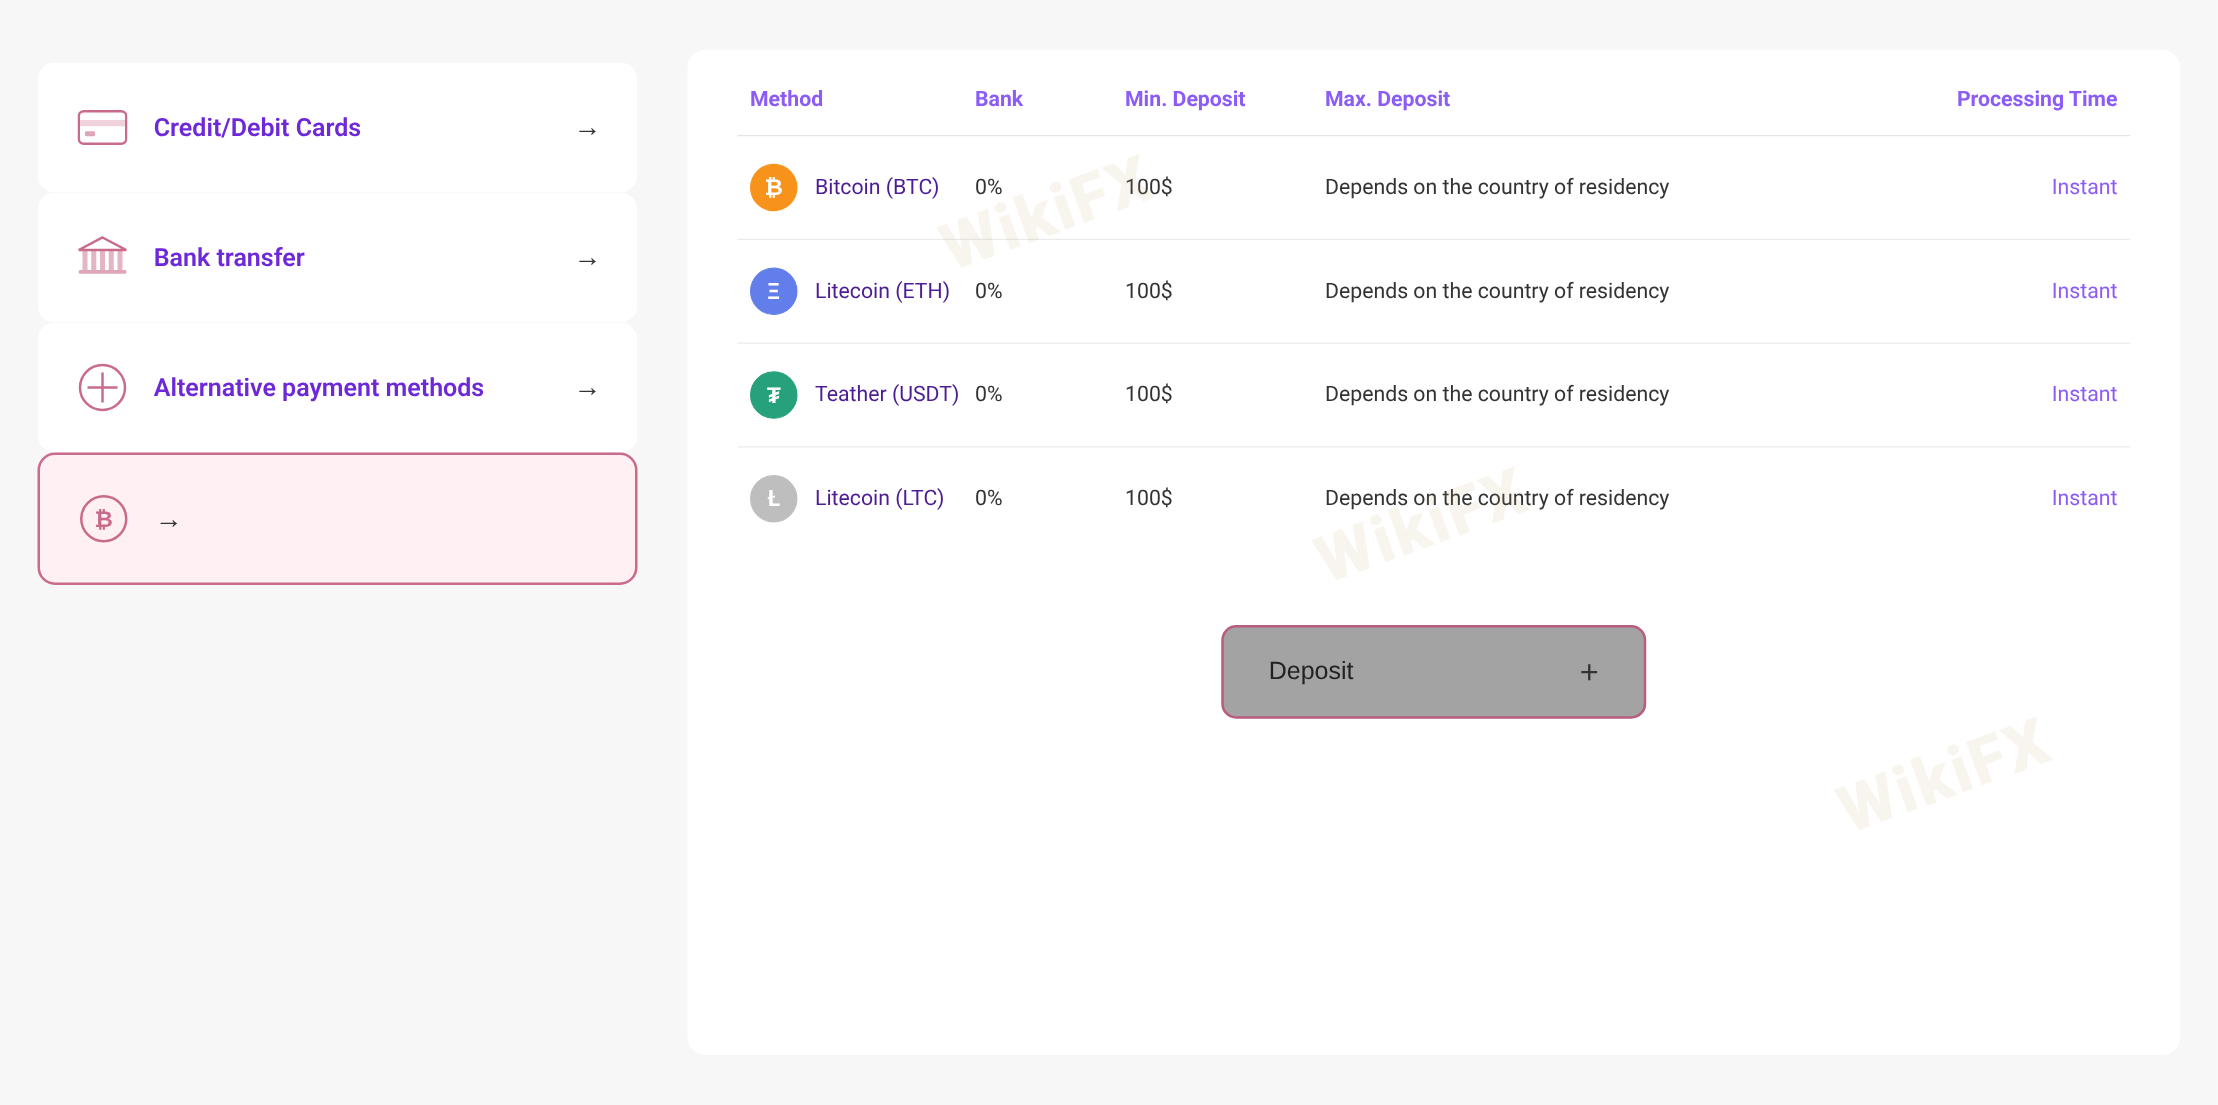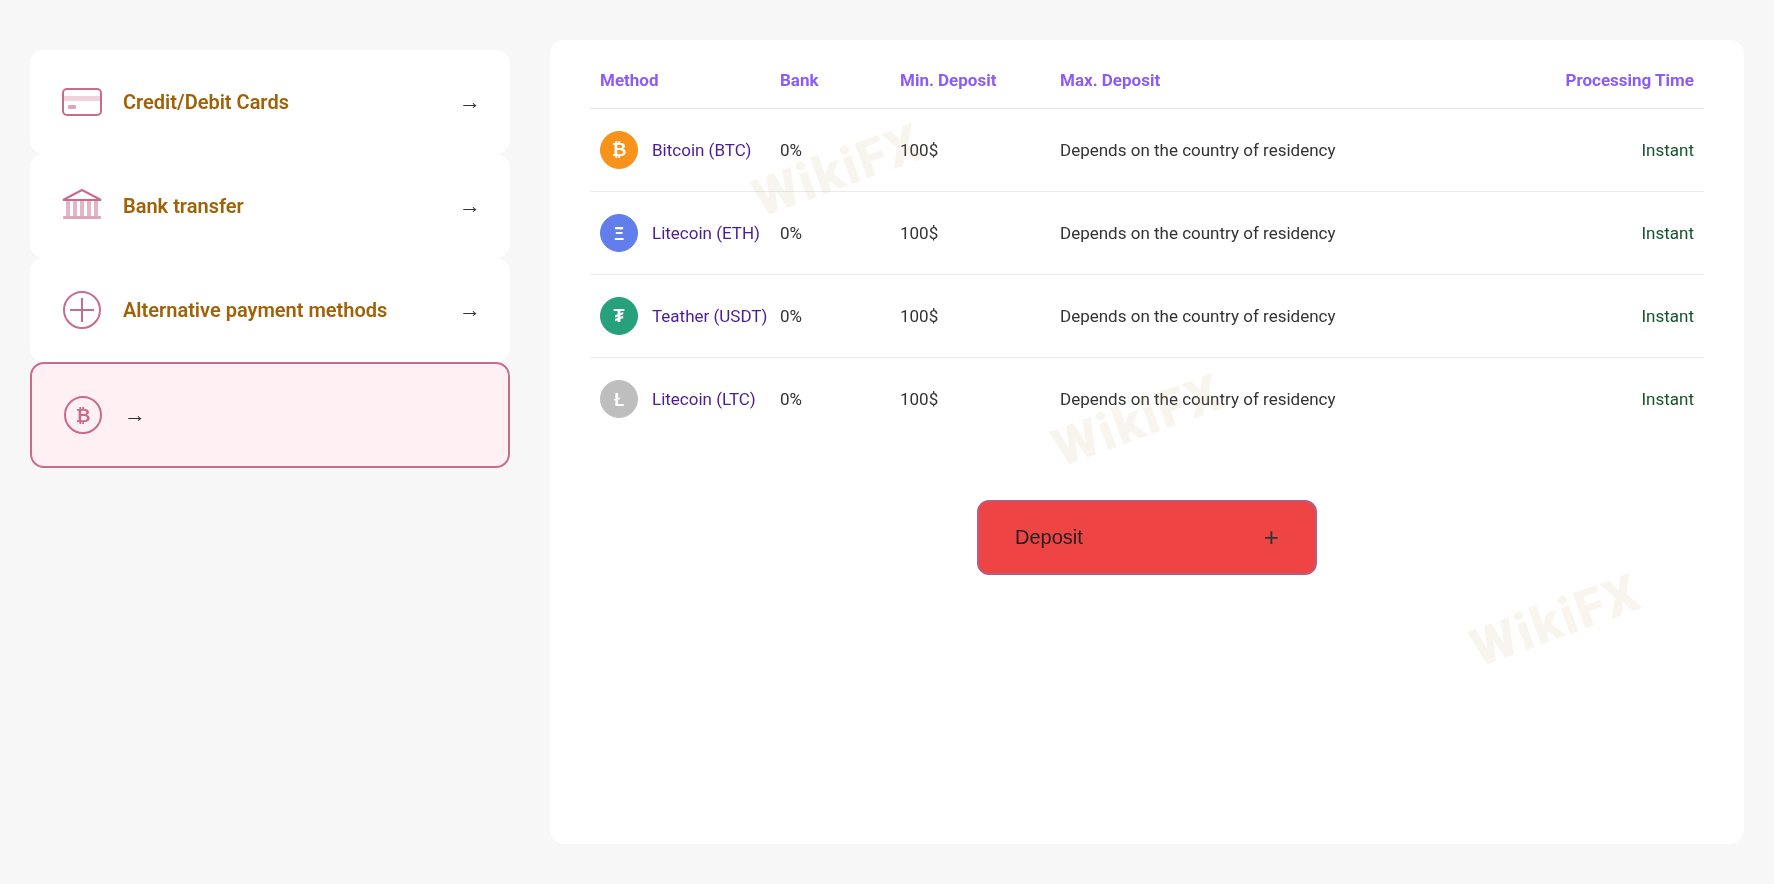--- a/index.html
+++ b/index.html
@@ -53,21 +53,21 @@
       display: flex;
       align-items: center;
       justify-content: center;
       flex-shrink: 0;
     }
 
     .nav-item-label {
       flex: 1;
       font-size: 20px;
       font-weight: 600;
-      color: #a16207;
+      color: #6d28d9;
     }
 
     .nav-item-arrow {
       font-size: 22px;
       color: #333;
     }
 
     
     .right-panel {
       flex: 1;
@@ -131,34 +131,34 @@
       color: #4c1d95;
     }
 
     .table-cell {
       font-size: 17px;
       color: #333;
     }
 
     .processing-cell {
       font-size: 17px;
-      color: #14532d;
+      color: #8b5cf6;
       text-align: right;
     }
 
     .deposit-btn {
       display: flex;
       align-items: center;
       justify-content: space-between;
       margin: 30px auto 0;
       width: 340px;
       padding: 20px 36px;
       border: 2px solid #b85c80;
       border-radius: 12px;
-      background: #ef4444;
+      background: #a3a3a3;
       cursor: pointer;
       font-size: 20px;
       font-weight: 500;
       color: #222;
     }
 
     .deposit-plus {
       font-size: 26px;
       color: #333;
       font-weight: 400;

